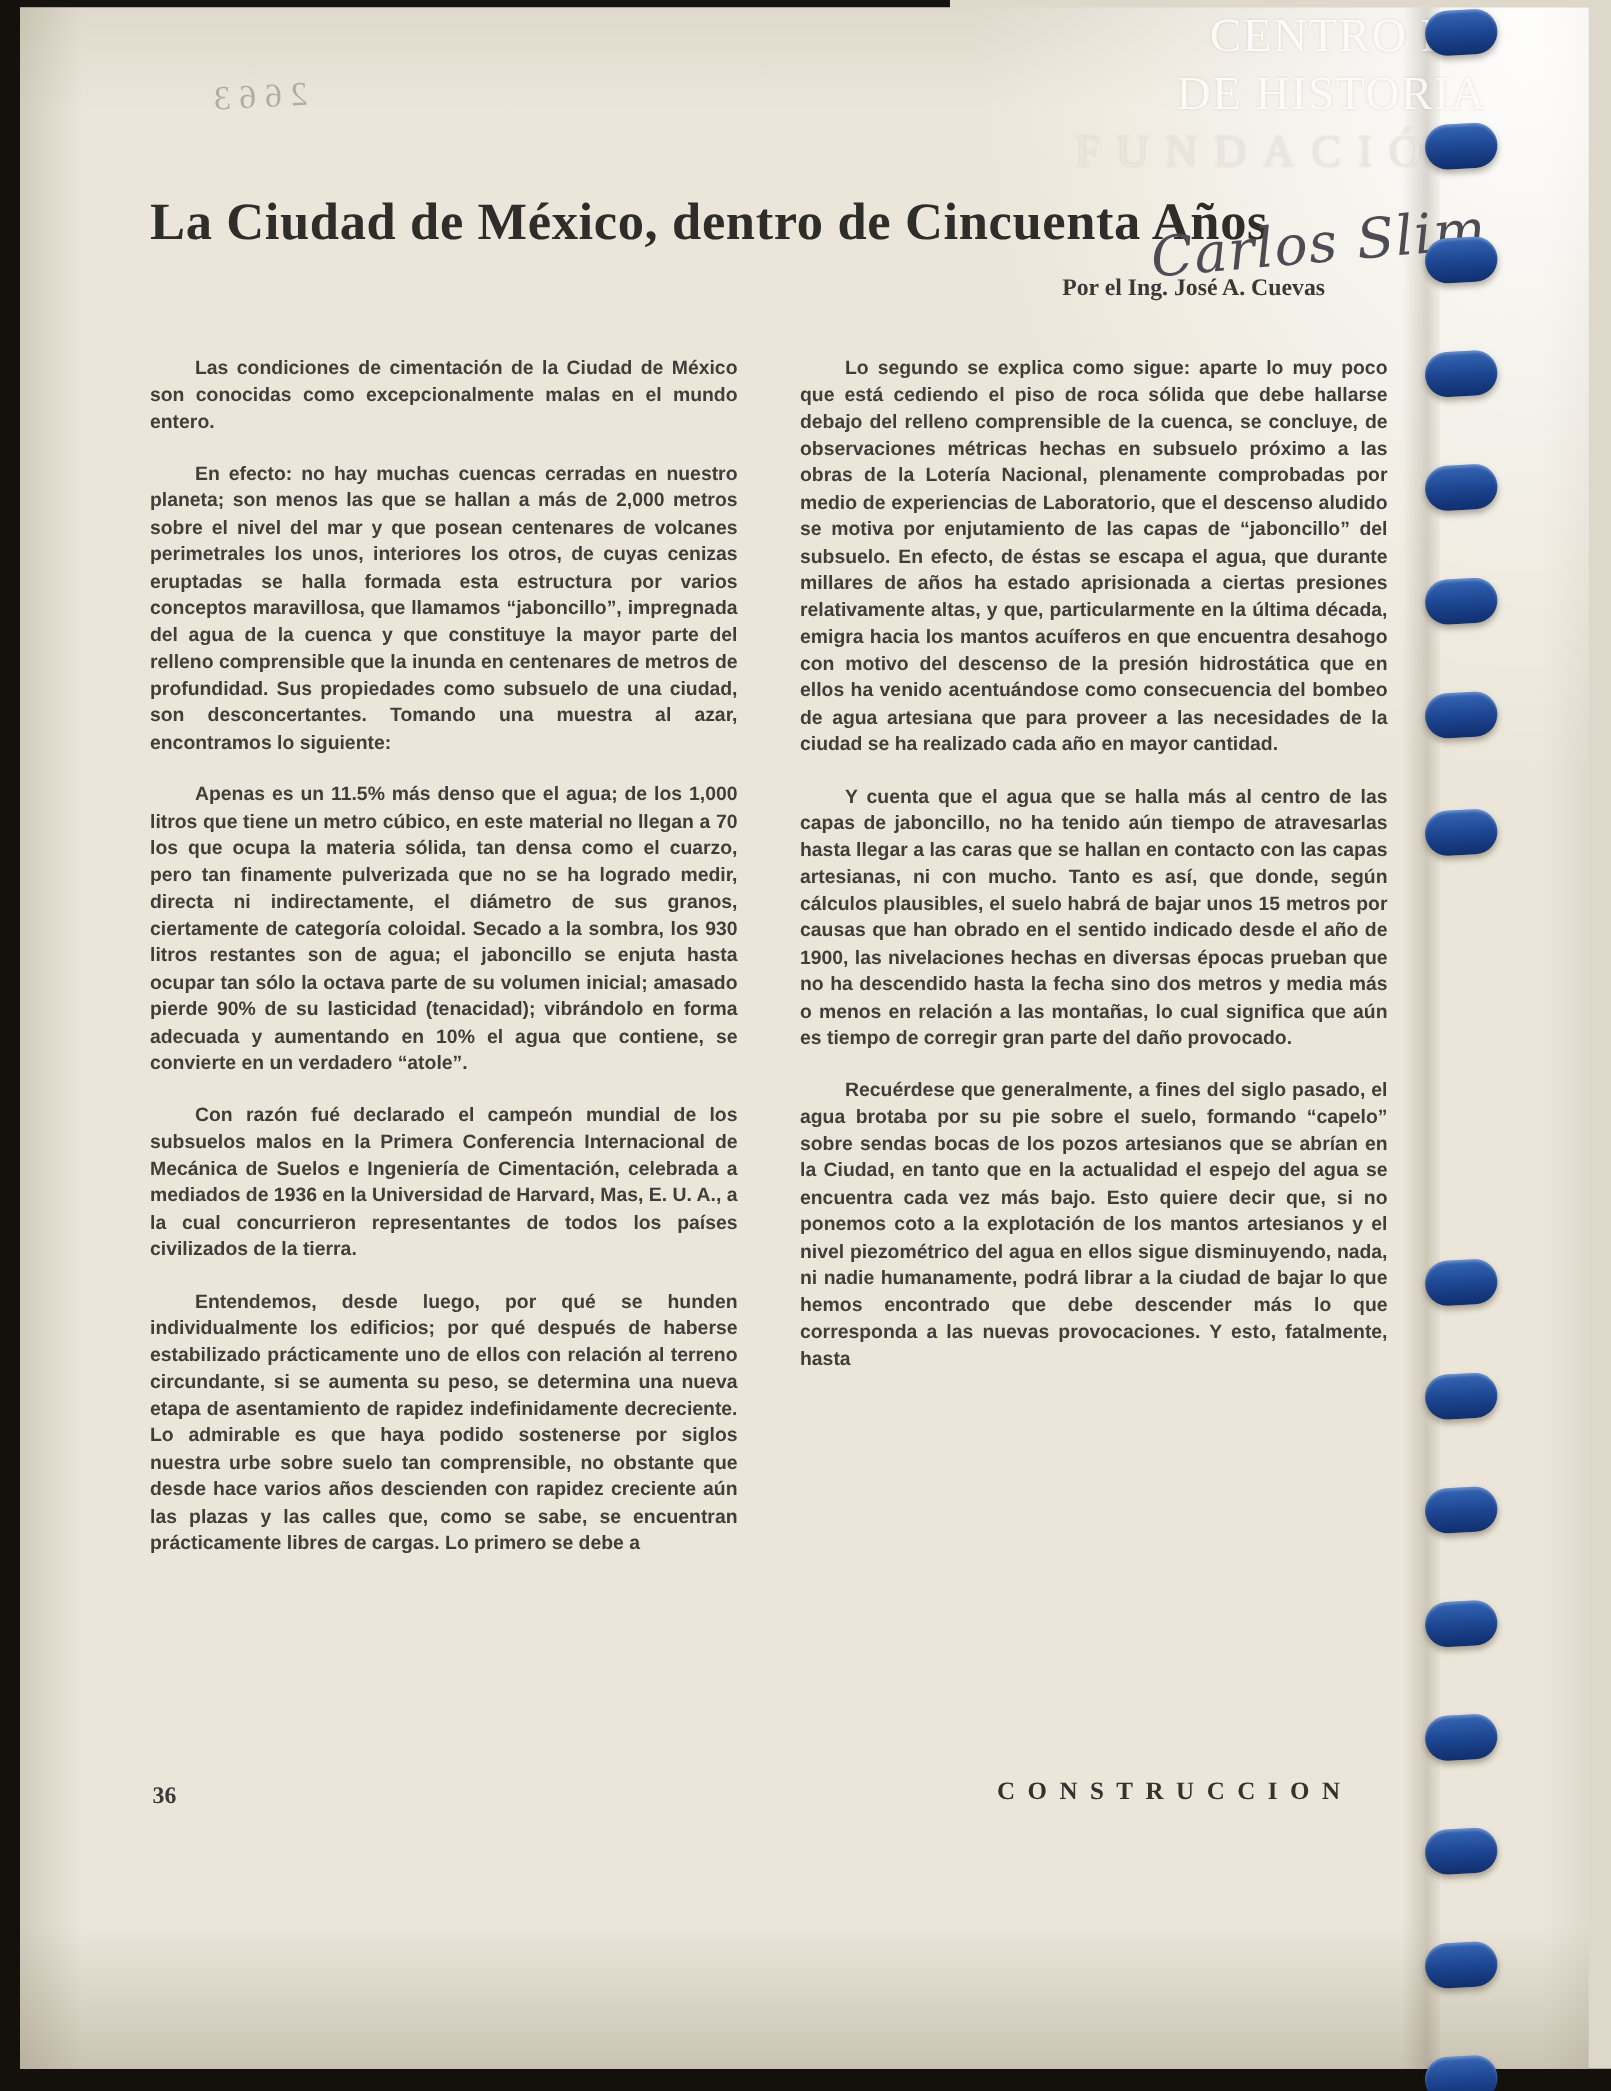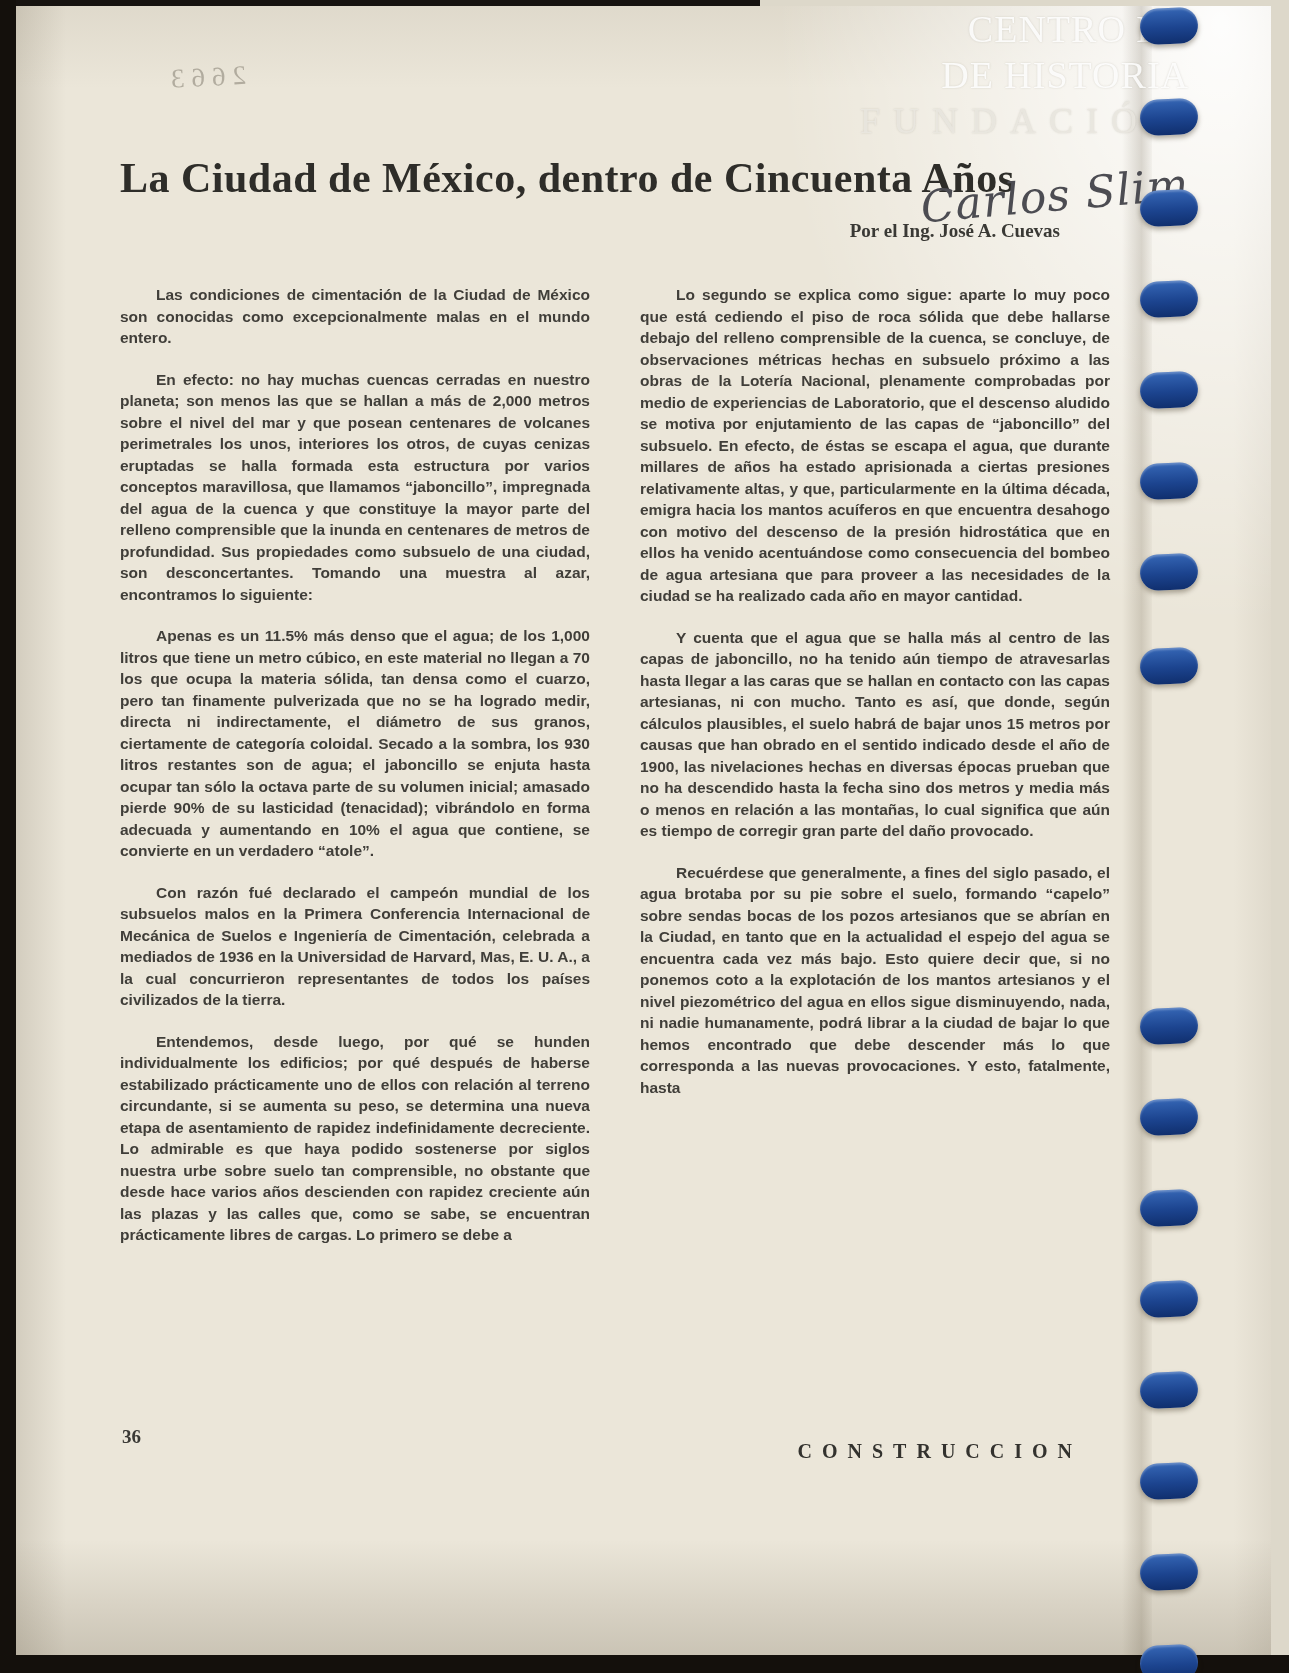--- a/index.html
+++ b/index.html
@@ -30,21 +30,21 @@
     font-weight:700;font-size:19px;color:#3a3935;}
 
   .columns{position:absolute;left:104px;top:278px;width:990px;display:flex;gap:50px;font-weight:bold;}
   .col{flex:1;text-align:justify;font-size:15.5px;line-height:21.5px;color:#403e39;}
   .col p{margin:0 0 20px 0;text-indent:36px;}
 
   .pageno{position:absolute;left:106px;top:1420px;font-family:"Liberation Serif",serif;
     font-weight:700;font-size:19px;color:#3a3935;}
   .journal{position:absolute;left:104px;top:1416px;width:990px;box-sizing:border-box;
     padding-right:28px;text-align:right;font-family:"Liberation Serif",serif;
-    font-weight:700;font-size:20px;letter-spacing:10px;color:#33322e;margin-top:18px;}
+    font-weight:700;font-size:20px;letter-spacing:10px;color:#33322e;}
 
   .watermark{position:absolute;top:6px;right:100px;z-index:3;text-align:right;
     font-family:"Liberation Serif",serif;color:rgba(255,255,255,0.88);}
   .watermark .wl{font-size:38px;line-height:46px;letter-spacing:1px;
     text-shadow:0 0 2px rgba(120,110,90,0.25);}
   .watermark .fund{letter-spacing:13px;color:rgba(235,233,226,0.85);font-size:36px;}
   .watermark .sig{margin-top:14px;font-family:"DejaVu Serif",serif;font-style:italic;
     font-size:44px;color:#4c4c52;transform:rotate(-5deg);transform-origin:right center;
     letter-spacing:1px;}
 

